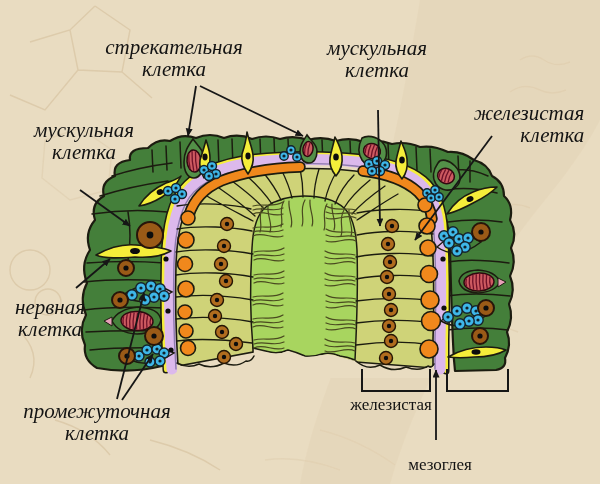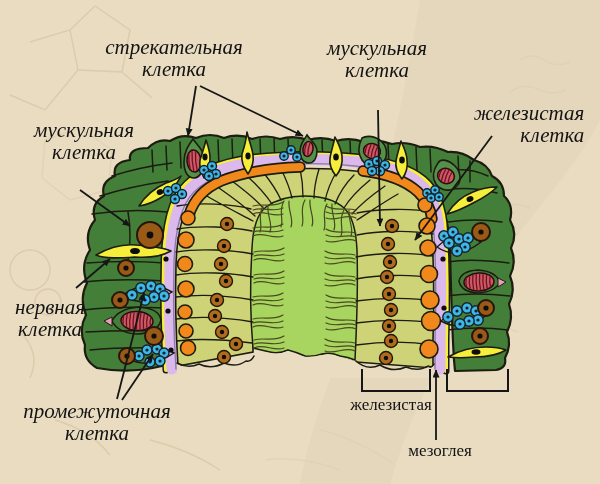--- a/index.html
+++ b/index.html
@@ -477,17 +477,17 @@
   <span class="ln">нервная</span>
   <span class="ln">клетка</span>
 </div>
 <div class="label lbl-big" style="left:97px;top:400px;">
   <span class="ln">промежуточная</span>
   <span class="ln">клетка</span>
 </div>
 <div class="label lbl-small" style="left:391px;top:396px;">
   <span class="ln">железистая</span>
 </div>
-<div class="label lbl-small" style="left:440px;top:442px;">
+<div class="label lbl-small" style="left:440px;top:456px;">
   <span class="ln">мезоглея</span>
 </div>
 
 </div>
 
 </body></html>

